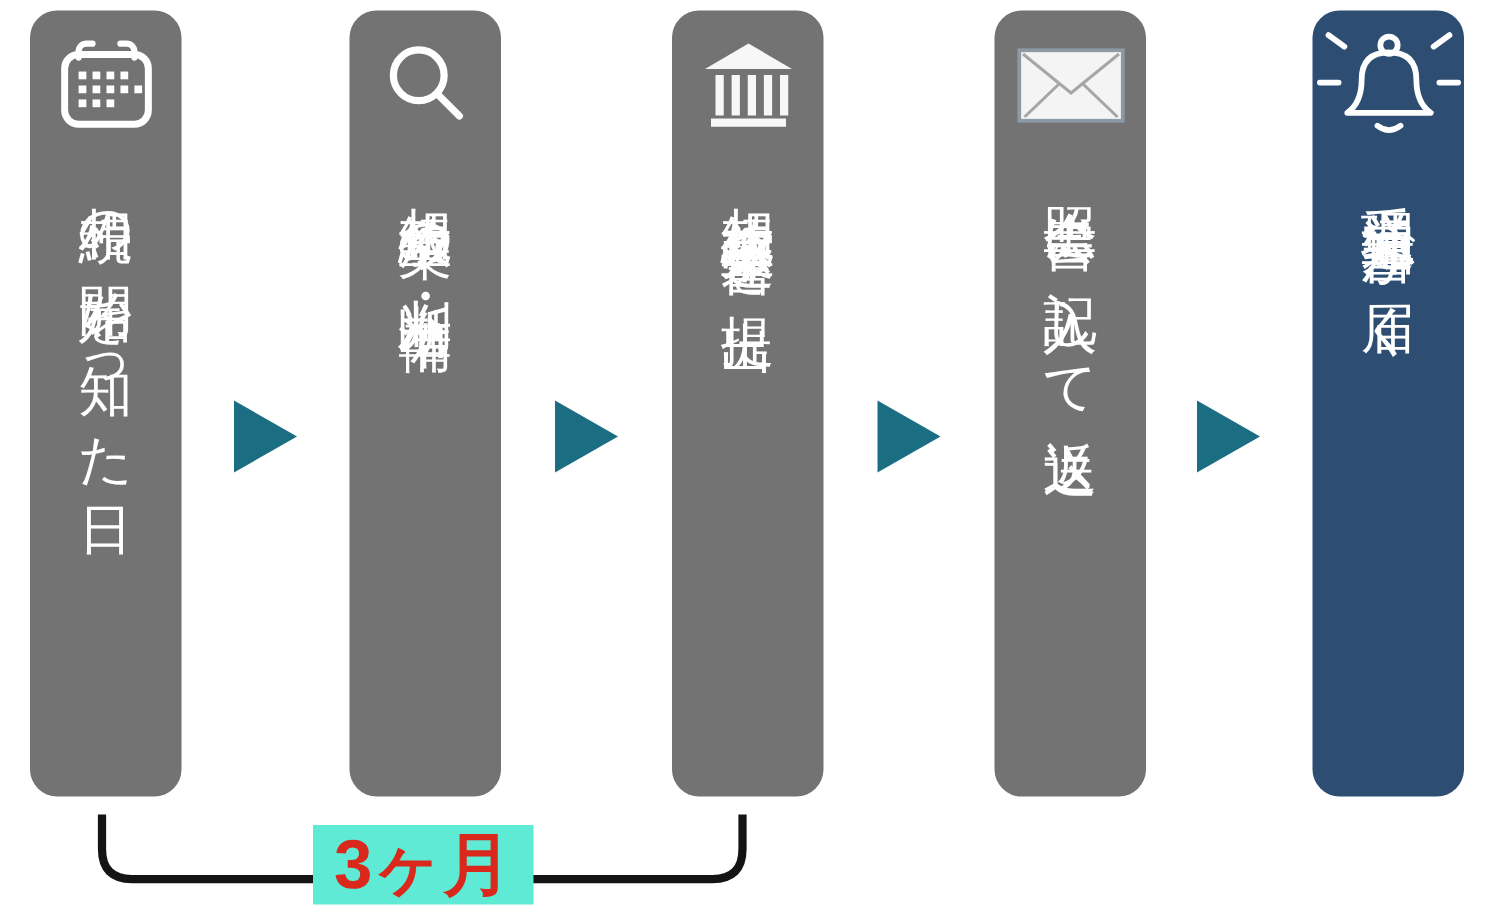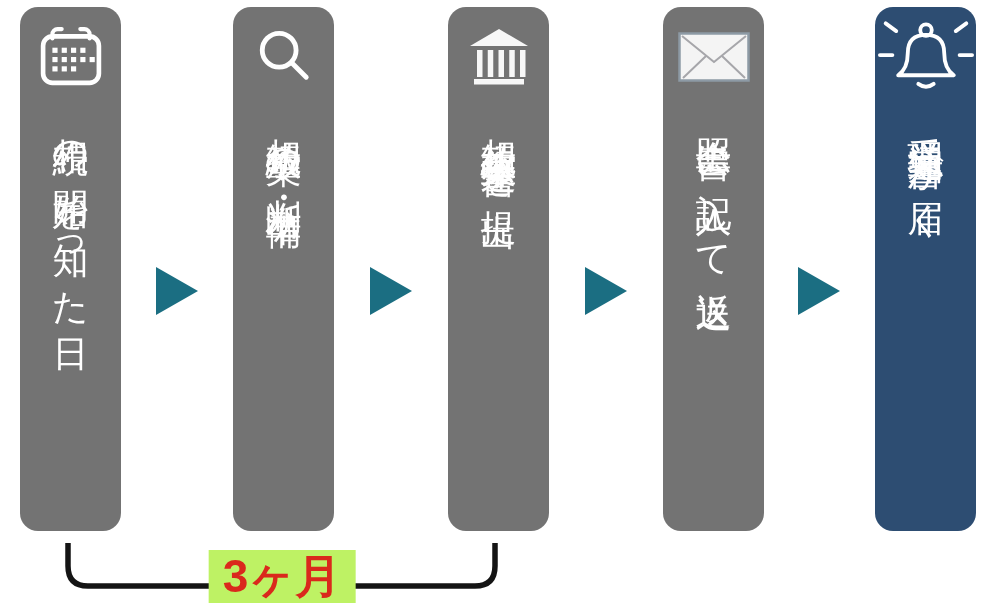--- a/index.html
+++ b/index.html
@@ -32,21 +32,21 @@
     border-top:24px solid transparent; border-bottom:24px solid transparent;
     border-left:42px solid var(--arrow_teal,#1b6e82);
   }
   .a0 { left:156px; }
   .a1 { left:370px; }
   .a2 { left:585px; }
   .a3 { left:798px; }
   .bracket-svg { position:absolute; left:0; top:0; width:996px; height:615px; z-index:1; pointer-events:none; }
   .duration {
     position:absolute; top:550px; left:282px; transform:translateX(-50%);
-    z-index:2; background:#bef264; padding:0 14px;
+    z-index:2; background:#5eead4; padding:0 14px;
     color:var(--duration_red,#da291c); font-size:46px; font-weight:bold; line-height:1.15;
     white-space:nowrap;
   }
 </style>
 </head>
 <body>
 
 <div class="canvas">
 
   <div class="pillar gray p0">

